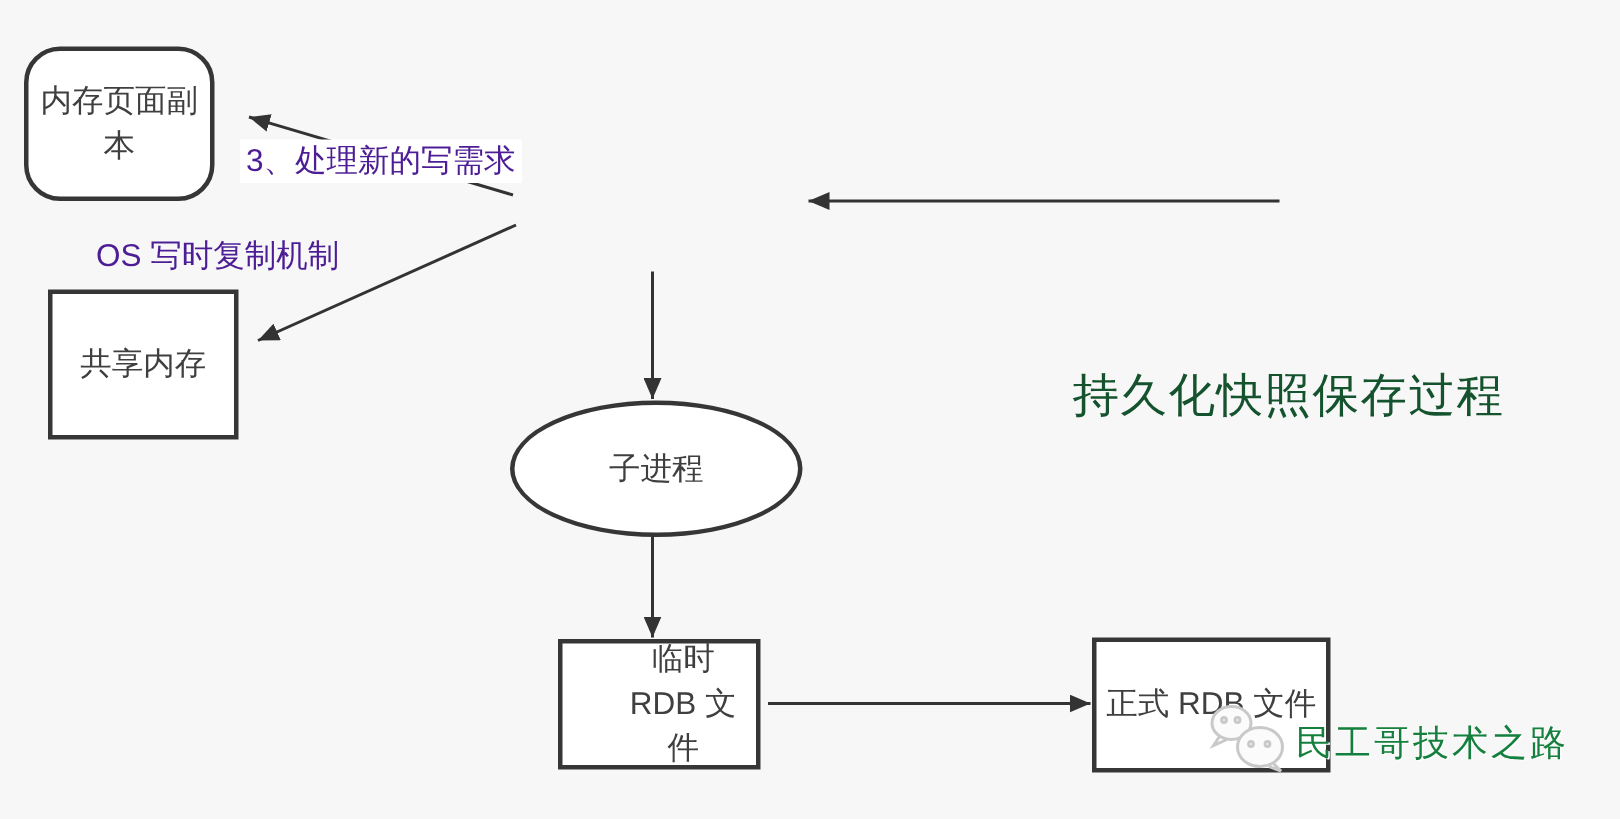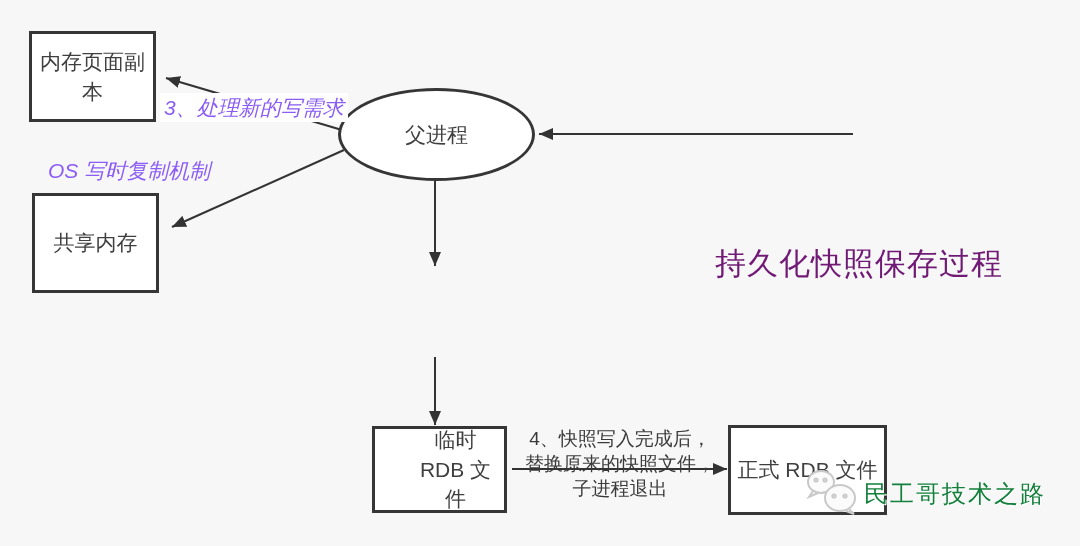--- a/index.html
+++ b/index.html
@@ -13,49 +13,49 @@
   .node{
     position:absolute;z-index:2;box-sizing:border-box;
     background:#ffffff;border:3px solid #363636;
     display:flex;align-items:center;justify-content:center;
     text-align:center;font-size:21px;line-height:1.4;color:#3f3f3f;
   }
   .ellipse{border-radius:50%;border-width:3px;}
   .node-inner{padding:0 6px;}
   .edge-label{
     position:absolute;z-index:3;font-size:21px;line-height:1.2;
-    white-space:nowrap;color:#8b5cf6;font-style:italic;
+    white-space:nowrap;color:#4c1d95;
   }
   .bg-white{background:#ffffff;padding:2px 4px;}
   .step4-block{
     position:absolute;z-index:3;left:514px;top:426px;width:212px;
     font-size:19px;line-height:25px;text-align:center;color:#3a3a3a;z-index:3;
   }
   .diagram-title{
     position:absolute;z-index:3;left:715px;top:243px;
-    font-size:31px;letter-spacing:1px;color:#701a75;white-space:nowrap;
+    font-size:31px;letter-spacing:1px;color:#14532d;white-space:nowrap;
   }
   .watermark{
     position:absolute;z-index:5;left:804px;top:468px;
     display:flex;align-items:center;
   }
   .watermark-text{
     font-size:24px;letter-spacing:2px;color:#15803d;white-space:nowrap;
     text-shadow:1px 1px 0 #ffffff;margin-left:4px;
   }
   
-  #node-memory-copy {left:29px; top:31px; width:127px;height:91px;}
+  #node-memory-copy {left:16px; top:31px; width:127px;height:103px;border-radius:24px;}
   #node-shared-mem  {left:32px; top:193px;width:127px;height:100px;}
   #node-parent      {left:338px;top:88px; width:197px;height:93px;}
   #node-child       {left:340px;top:267px;width:195px;height:91px;}
   #node-temp-rdb    {left:372px;top:426px;width:135px;height:87px;padding-left:32px;}
   #node-official-rdb{left:728px;top:425px;width:159px;height:90px;}
   
   #lbl-step3 {left:160px;top:93px;}
-  #lbl-cow   {left:48px; top:158px;}
+  #lbl-cow   {left:64px; top:158px;}
   #lbl-client{left:577px;top:119px;}
   #lbl-fork  {left:396px;top:211px;padding:2px 9px;}
   #lbl-write {left:332px;top:381px;}
 </style>
 </head>
 <body>
 
 <div class="stage">
 
   <svg class="wires" width="1080" height="546" viewBox="0 0 1080 546">
@@ -73,45 +73,40 @@
   </svg>
 
   <div class="node" id="node-memory-copy">
     <div class="node-inner">内存页面副本</div>
   </div>
 
   <div class="node" id="node-shared-mem">
     <div class="node-inner">共享内存</div>
   </div>
 
-  <div class="node ellipse" id="node-parent">
-    <div class="node-inner">父进程</div>
+
+  <div class="node ellipse" id="node-child">
+    <div class="node-inner">子进程</div>
   </div>
-
 
   <div class="node" id="node-temp-rdb">
     <div class="node-inner">临时 RDB 文件</div>
   </div>
 
   <div class="node" id="node-official-rdb">
     <div class="node-inner">正式 RDB 文件</div>
   </div>
 
   <div class="edge-label bg-white" id="lbl-step3">3、处理新的写需求</div>
 
   <div class="edge-label" id="lbl-cow">OS 写时复制机制</div>
 
 
 
 
-  <div class="step4-block">
-    <div>4、快照写入完成后，</div>
-    <div>替换原来的快照文件，</div>
-    <div>子进程退出</div>
-  </div>
 
   <div class="diagram-title">持久化快照保存过程</div>
 
   <div class="watermark">
     <span>
       <svg width="56" height="48" viewBox="0 0 56 48">
         <g fill="none" stroke="#c9c9c9" stroke-width="2">
           <ellipse cx="17" cy="14" rx="13" ry="11" fill="#fbfbfb"></ellipse>
           <circle cx="12" cy="12" r="1.6"></circle>
           <circle cx="21" cy="12" r="1.6"></circle>

